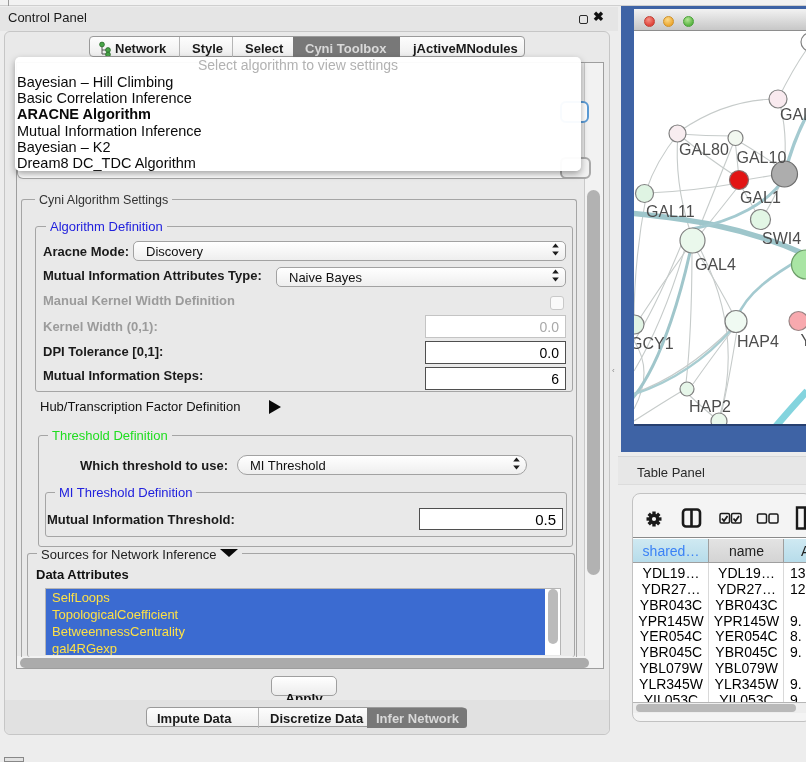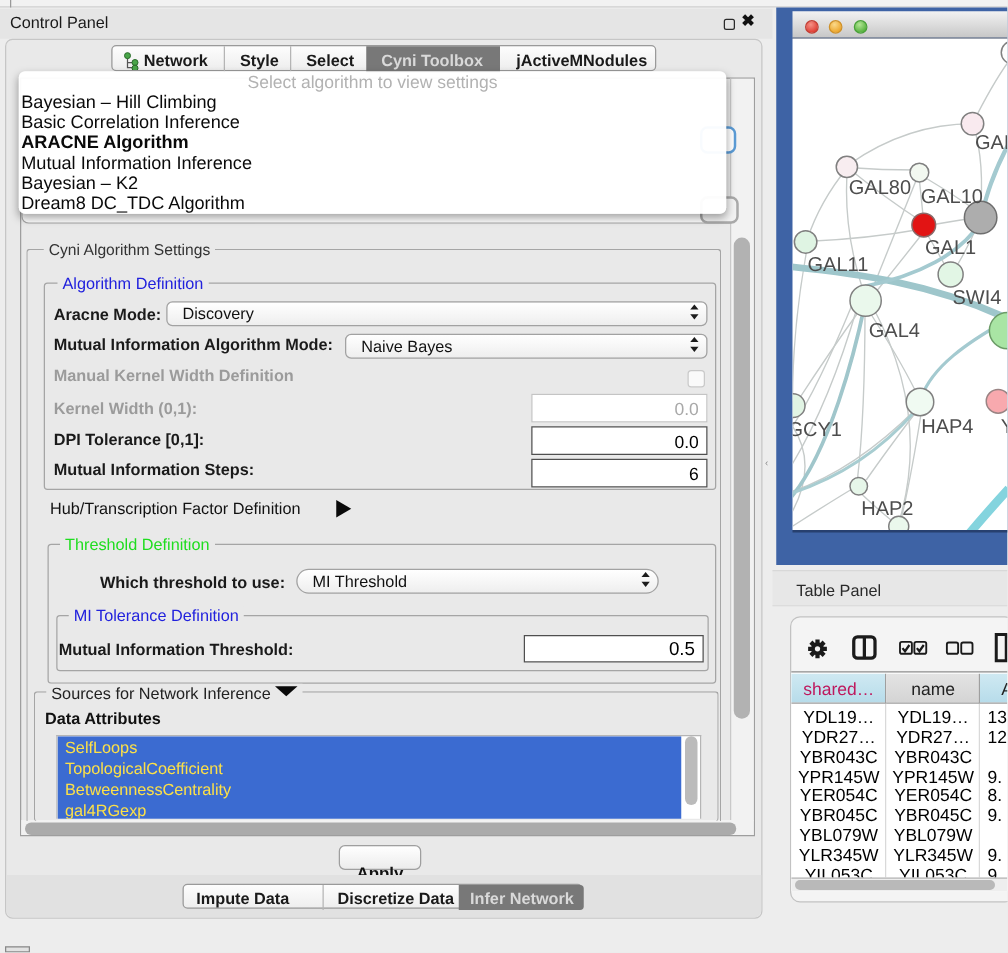--- a/index.html
+++ b/index.html
@@ -67,21 +67,21 @@
 
 <div class="lbl" style="left:43px;top:244px;">Aracne Mode:</div>
 <div class="combo" style="left:133px;top:241px;width:433px;height:20px;">
   <span class="tx">Discovery</span>
       <span class="ar"><svg width="9" height="13" viewBox="0 0 9 13">
           <path d="M4.5 0.5 L7.8 4.6 L1.2 4.6 Z" fill="#1c1c1c"></path>
           <path d="M4.5 12.5 L7.8 8.4 L1.2 8.4 Z" fill="#1c1c1c"></path>
         </svg></span>
     </div>
 
-<div class="lbl" style="left:43px;top:268px;">Mutual Information Algorithm Mode:</div>
+<div class="lbl" style="left:43px;top:268px;">Mutual Information Attributes Type:</div>
 <div class="combo" style="left:276px;top:267px;width:290px;height:20px;">
   <span class="tx">Naive Bayes</span>
       <span class="ar"><svg width="9" height="13" viewBox="0 0 9 13">
           <path d="M4.5 0.5 L7.8 4.6 L1.2 4.6 Z" fill="#1c1c1c"></path>
           <path d="M4.5 12.5 L7.8 8.4 L1.2 8.4 Z" fill="#1c1c1c"></path>
         </svg></span>
     </div>
 
 <div class="lbl dis" style="left:43px;top:292.5px;">Manual Kernel Width Definition</div>
 <div class="abs" style="left:550px;top:296px;width:14px;height:14px;background:#fafafa;border:1px solid #c9c9c9;border-radius:3px;"></div>
@@ -104,21 +104,21 @@
 <div class="lbl" style="left:80px;top:457.5px;">Which threshold to use:</div>
 <div class="combo" style="left:237px;top:455px;width:290px;height:20px;border-radius:10px;">
   <span class="tx">MI Threshold</span>
       <span class="ar"><svg width="9" height="13" viewBox="0 0 9 13">
           <path d="M4.5 0.5 L7.8 4.6 L1.2 4.6 Z" fill="#1c1c1c"></path>
           <path d="M4.5 12.5 L7.8 8.4 L1.2 8.4 Z" fill="#1c1c1c"></path>
         </svg></span>
     </div>
 
 <div class="fs" style="left:45px;top:492px;width:522px;height:45px;"></div>
-<div class="leg" style="left:55px;top:485px;color:#2121dd;font-size:13px;padding:0 4px;">MI Tolerance Definition</div>
+<div class="leg" style="left:55px;top:485px;color:#2121dd;font-size:13px;padding:0 4px;">MI Threshold Definition</div>
 
 <div class="lbl" style="left:47px;top:512px;">Mutual Information Threshold:</div>
 <div class="fld" style="left:419px;top:508px;width:144px;height:22px;font-size:15px;">0.5</div>
 
 <div class="fs" style="left:27px;top:553px;width:548px;height:104px;border-bottom:none;"></div>
 <div class="leg" style="left:37px;top:546.5px;color:#222;font-size:13px;padding:0 4px;">Sources for Network Inference <span style="display:inline-block;vertical-align:2px;width:0;height:0;border-top:8px solid #0a0a0a;border-left:9.5px solid transparent;border-right:9.5px solid transparent;"></span></div>
 
 <div class="lbl" style="left:36px;top:566.5px;color:#111;">Data Attributes</div>
 <div class="abs" style="left:45px;top:588px;width:516px;height:67px;background:#fff;border:1px solid #b5b5b5;border-bottom:none;overflow:hidden;">
   <div style="width:499px;background:#3b6bd1;color:#fde047;font-size:13px;">
@@ -253,21 +253,21 @@
   </g>
 
   <path d="M165 14.5 h8 v21 h-8 z M173 14.5 l6 6" fill="none" stroke="#1a1a1a" stroke-width="2.4"></path>
 </svg>
 
 <div class="abs" style="left:633px;top:537px;width:173px;height:176px;background:#fff;border-top:1px solid #8a8a8a;overflow:hidden;">
 
   <div class="abs" style="left:0;top:1px;width:76px;height:24px;background:linear-gradient(#cfe9f2,#b7dcea);border-right:1px solid #9f9f9f;border-bottom:1px solid #9f9f9f;"></div>
   <div class="abs" style="left:76px;top:1px;width:75px;height:24px;background:linear-gradient(#e3e3e3,#d4d4d4);border-right:1px solid #9f9f9f;border-bottom:1px solid #9f9f9f;"></div>
   <div class="abs" style="left:151px;top:1px;width:22px;height:24px;background:linear-gradient(#cfe9f2,#b7dcea);border-bottom:1px solid #9f9f9f;"></div>
-  <div class="abs" style="left:0;top:5px;width:76px;text-align:center;font-size:14px;color:#be185d;">shared…</div>
+  <div class="abs" style="left:0;top:5px;width:76px;text-align:center;font-size:14px;color:#3b82f6;">shared…</div>
   <div class="abs" style="left:76px;top:5px;width:75px;text-align:center;font-size:14px;color:#222;">name</div>
   <div class="abs" style="left:168px;top:5px;font-size:14px;color:#222;">A</div>
 
   <div id="trows" class="abs" style="left:0;top:27px;width:173px;font-size:14px;color:#000;">
         <div style="position:absolute;left:0;top:0px;width:76px;text-align:center;">YDL19…</div>
         <div style="position:absolute;left:76px;top:0px;width:75px;text-align:center;">YDL19…</div>
         <div style="position:absolute;left:157px;top:0px;">13</div>
         <div style="position:absolute;left:0;top:15.85px;width:76px;text-align:center;">YDR27…</div>
         <div style="position:absolute;left:76px;top:15.85px;width:75px;text-align:center;">YDR27…</div>
         <div style="position:absolute;left:157px;top:15.85px;">12</div>

